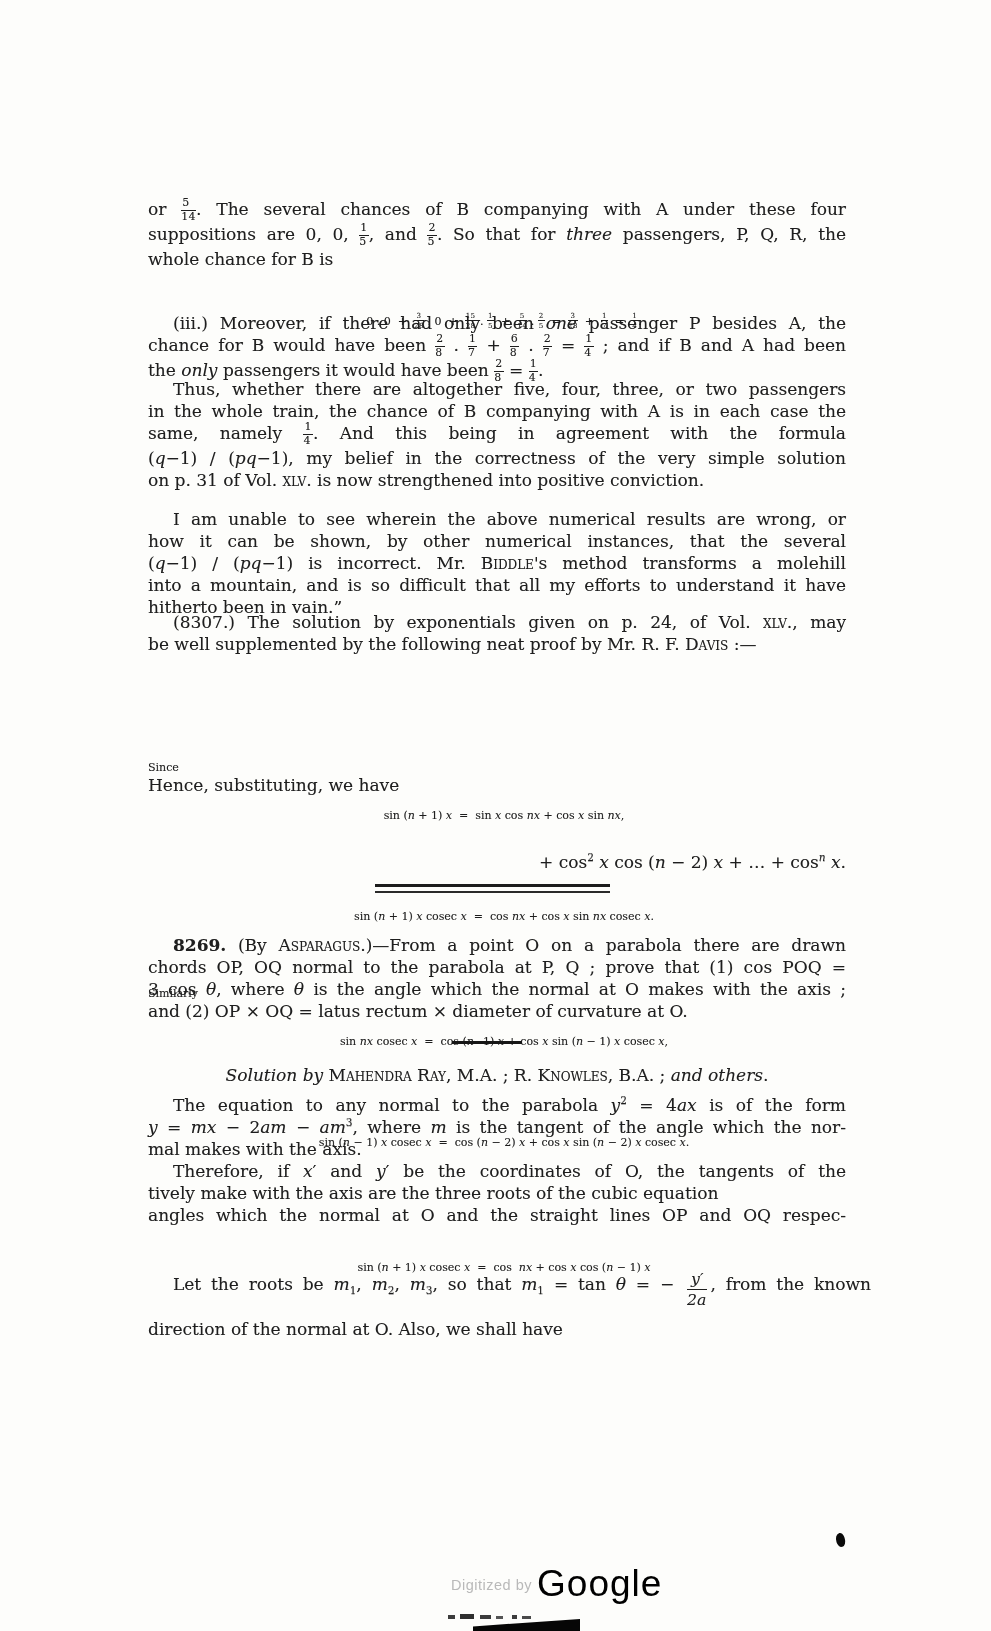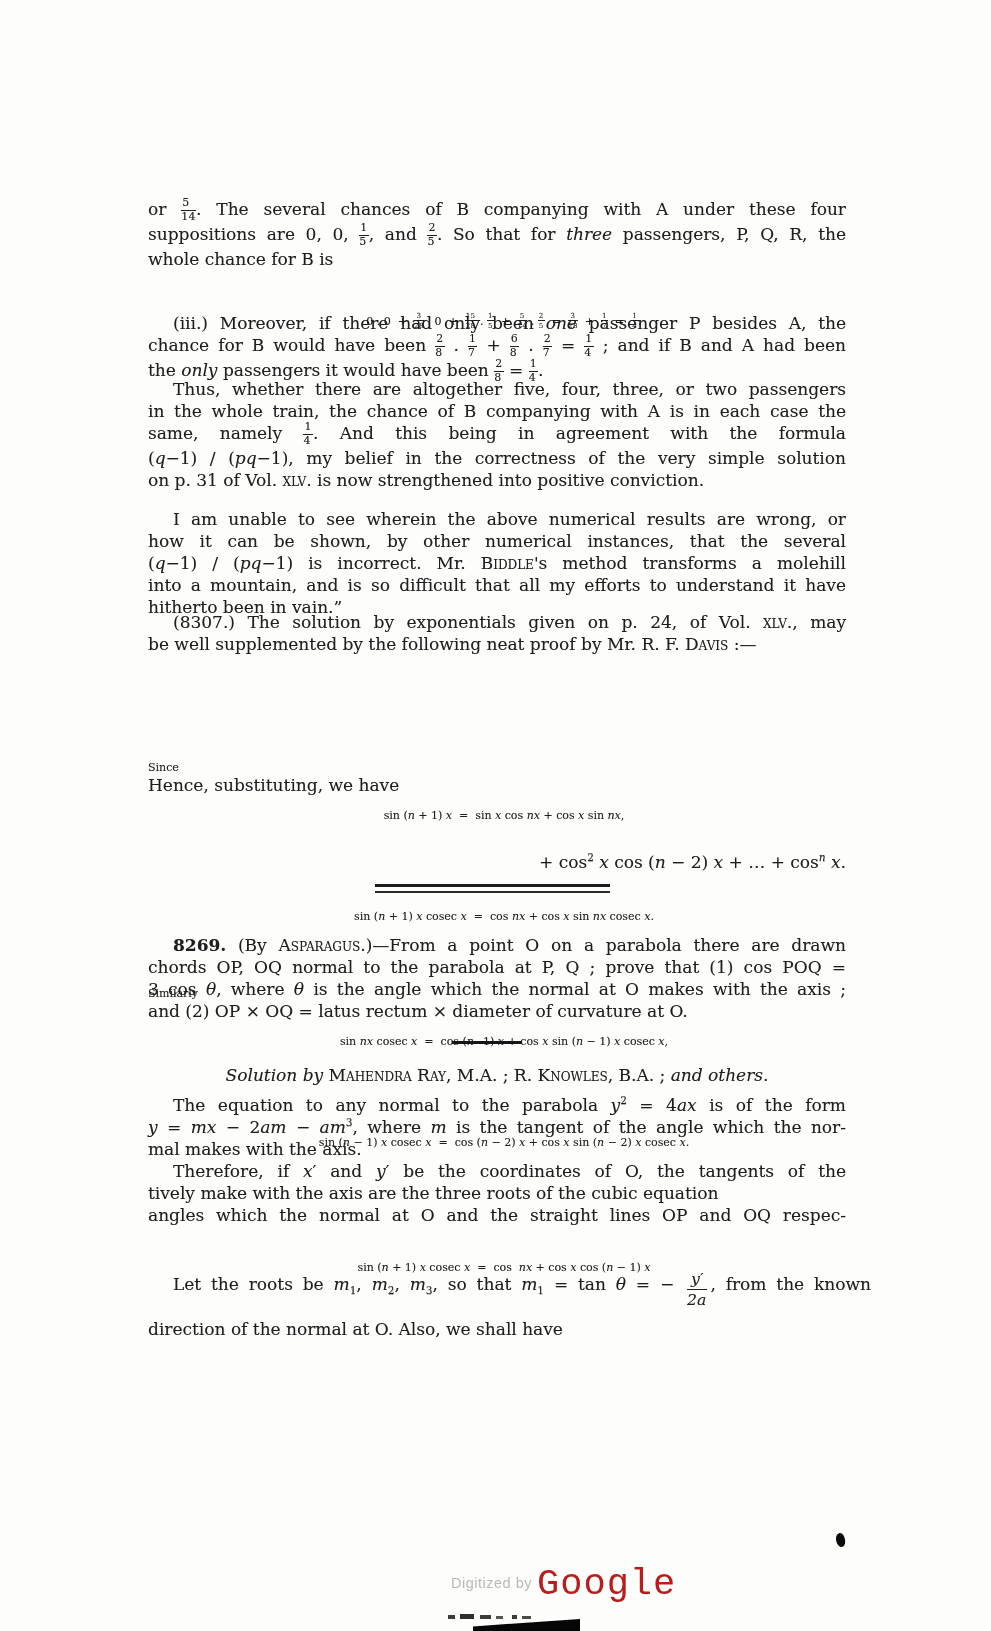--- a/index.html
+++ b/index.html
@@ -33,21 +33,21 @@
   #rule2{position:absolute;left:375px;top:884px;width:235px;height:4px;border-top:3px solid #1c1c1c;border-bottom:2px solid #2a2a2a;}
   #p6{top:934px;} 
   #rule1{position:absolute;left:452px;top:1041px;width:70px;height:3px;background:#151515;}
   #sol{top:1063px;text-align:center;white-space:nowrap;font-size:17px;line-height:24px;}
   #p7{top:1094px;} #p8{top:1160px;}
   #p9a{top:1262px;line-height:44px;}
   #p9b{top:1318px;}
   #speck{position:absolute;left:836px;top:1533px;width:9px;height:14px;background:#0a0a0a;border-radius:60% 40% 55% 45%;transform:rotate(-18deg);}
   #watermark{position:absolute;left:451px;top:1563px;white-space:nowrap;text-shadow:none;}
   #wm-digitized{font-family:"Liberation Sans","DejaVu Sans",sans-serif;font-size:14.5px;color:#b9b9b9;vertical-align:6px;letter-spacing:0.5px;}
-  #wm-google{font-family:Liberation Mono, monospace;font-size:37px;color:#b91c1c;letter-spacing:1px;}
+  #wm-google{font-family:Liberation Sans, sans-serif;font-size:37px;color:#000000;letter-spacing:1px;}
   #edge-marks{position:absolute;left:430px;top:1613px;width:170px;height:18px;}
   .dash{position:absolute;background:#3c3c3c;}
   #wedge{position:absolute;left:43px;top:6px;width:107px;height:12px;background:#060606;clip-path:polygon(0 62%,100% 0,100% 100%,0 100%);}
 </style>
 </head>
 <body>
 
 <div class="page">
 
 

